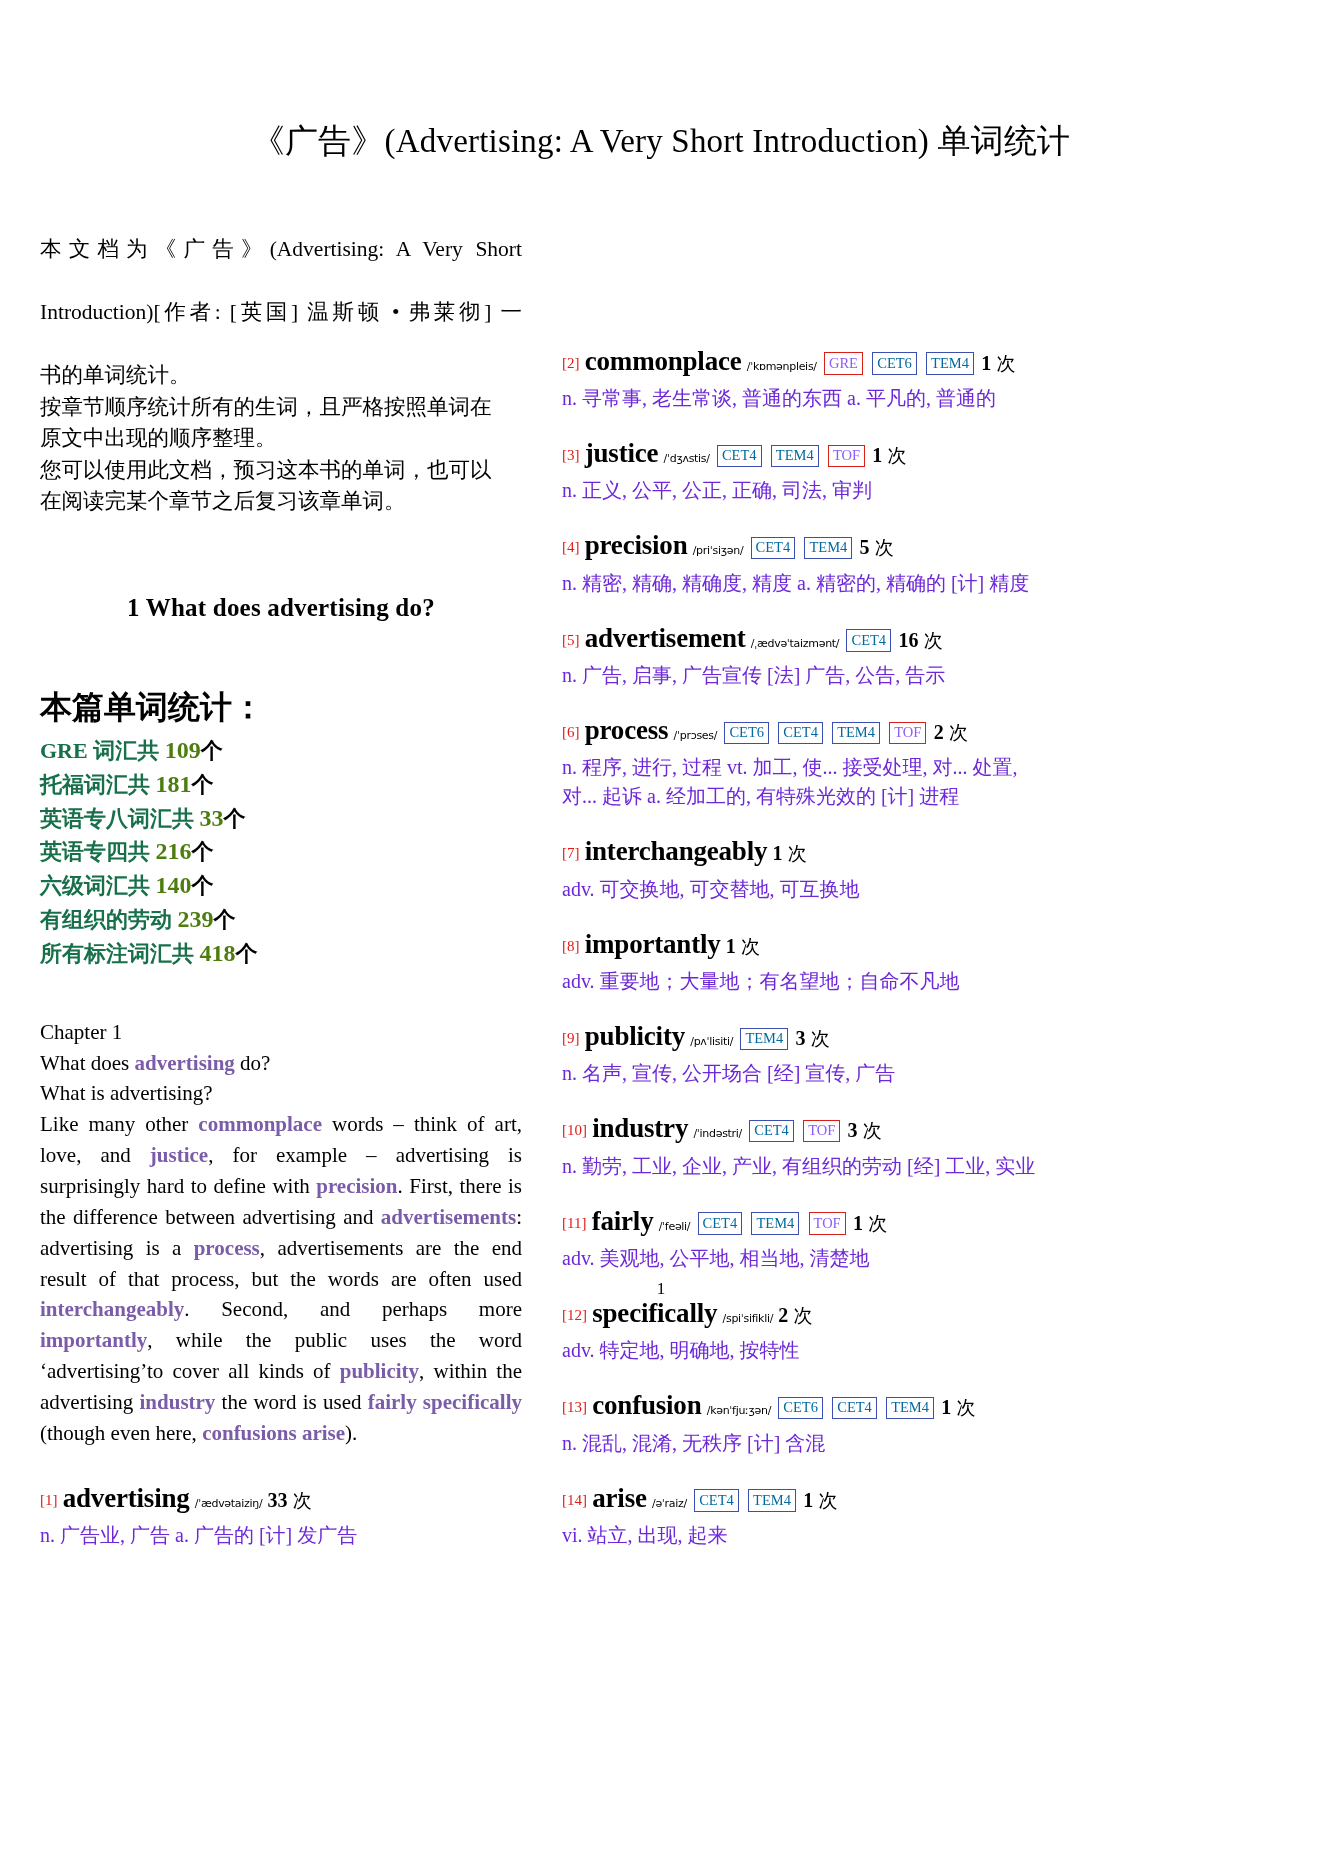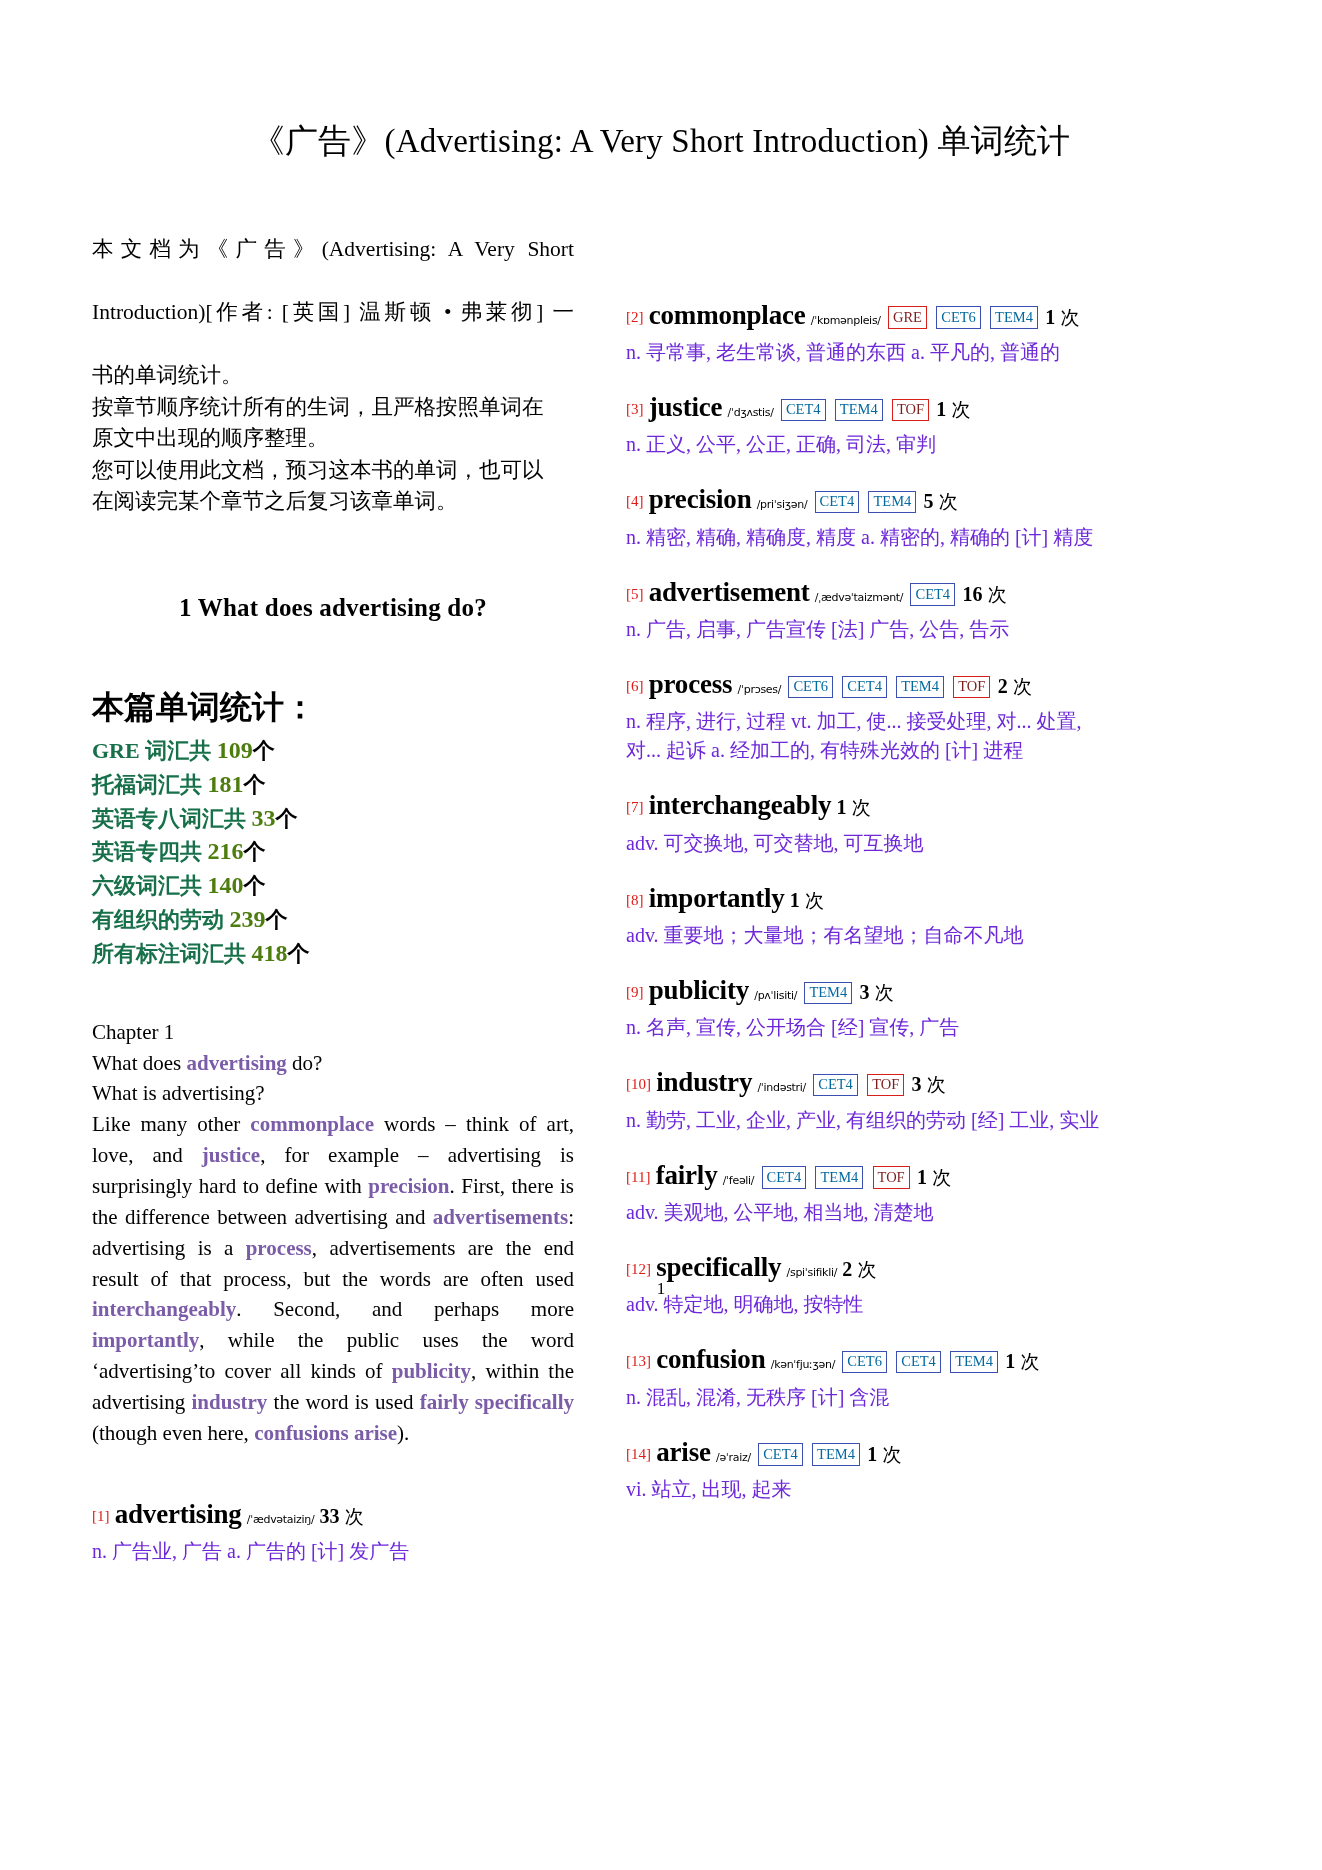--- a/index.html
+++ b/index.html
@@ -29,24 +29,24 @@
     font-weight: 400;
     letter-spacing: 0.2px;
     margin: 0;
     padding-top: 122px;
     line-height: 1.2;
     font-family: "Liberation Serif", "DejaVu Serif", serif;
   }
   
   .columns {
     display: flex;
-    gap: 52px;
-    padding: 0 92px;
+    gap: 40px;
+    padding: 0 40px;
     margin-top: 72px;
-    align-items: center;
+    align-items: flex-end;
   }
   .col {
     width: 482px;
     flex: 0 0 482px;
   }
   
   .intro {
     font-size: 21.5px;
     line-height: 1.47;
     text-align: justify;
@@ -127,21 +127,21 @@
     color: #0369a1;
     font-size: 14.5px;
     line-height: 1;
     padding: 2.5px 4px 3.5px 4px;
     margin: 0 2px;
     vertical-align: 2px;
     font-family: "Liberation Serif", "DejaVu Serif", serif;
   }
   .badge.red {
     border-color: #d81f1a;
-    color: #7f1d1d;
+    color: #8b5cf6;
   }
   .count {
     font-weight: bold;
     font-size: 20px;
   }
   .ci {
     font-size: 19px;
   }
   .defn {
     color: #6d28d9;
@@ -194,21 +194,21 @@
 
       <div class="chapter-body">
         <div class="ln">Chapter 1</div>
         <div class="ln">
           <span>What does </span><span class="hl">advertising</span><span> do?</span>
         </div>
         <div class="ln">What is advertising?</div>
         <p id="chapter-prose"><span>Like  many  other  </span><span class="hl">commonplace</span><span>  words    –</span> <span>think  of  art,  love,  and  </span><span class="hl">justice</span><span>,  for  example</span> <span>–   advertising   is   surprisingly   hard   to   define</span> <span>with  </span><span class="hl">precision</span><span>.   First,  there  is  the  difference</span> <span>between   advertising   and   </span><span class="hl">advertisements</span><span>:</span> <span>advertising  is  a  </span><span class="hl">process</span><span>,  advertisements  are</span> <span>the  end  result  of  that  process,  but  the  words</span> <span>are  often  used  </span><span class="hl">interchangeably</span><span>.   Second,  and</span> <span>perhaps  more  </span><span class="hl">importantly</span><span>,  while  the  public</span> <span>uses  the  word  ‘advertising’to  cover  all  kinds  of</span> <span class="hl">publicity</span><span>,  within  the  advertising  </span><span class="hl">industry</span><span>  the</span> <span>word  is  used  </span><span class="hl">fairly  specifically</span><span>  (though  even</span> <span>here, </span><span class="hl">confusions  arise</span><span>).</span></p>
       </div>
 
-      <div id="entries-left" style="margin-top:46px">
+      <div id="entries-left" style="margin-top:30px">
           <div class="entry">
             <div class="entry-head"><span class="idx">[1]</span> <span class="word">advertising</span> <span class="ipa">/ˈædvətaiziŋ/</span> <span class="count">33</span> <span class="ci">次</span></div>
             <div class="defn">n. 广告业, 广告 a. 广告的 [计] 发广告</div>
           </div>
         </div>
     </div>
 
     <div class="col">
       <div id="entries-right">
           <div class="entry">

